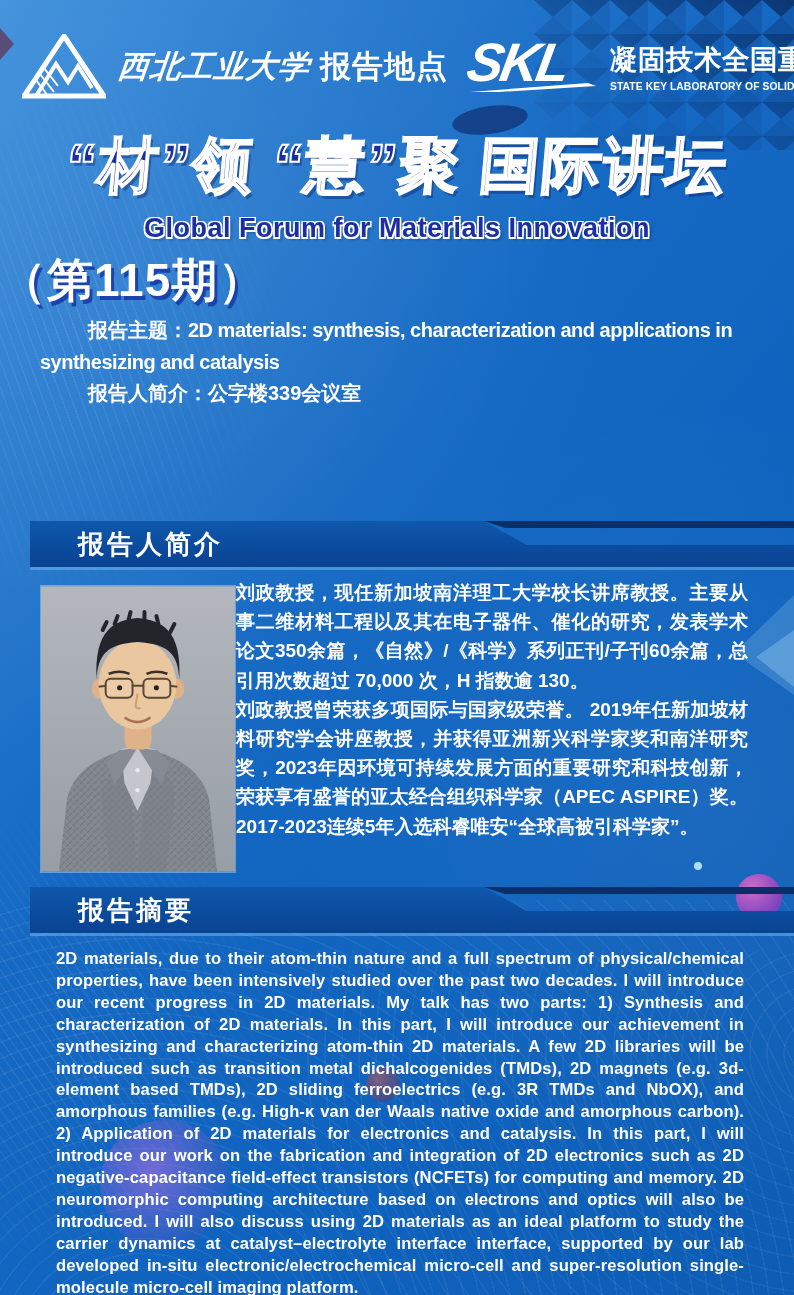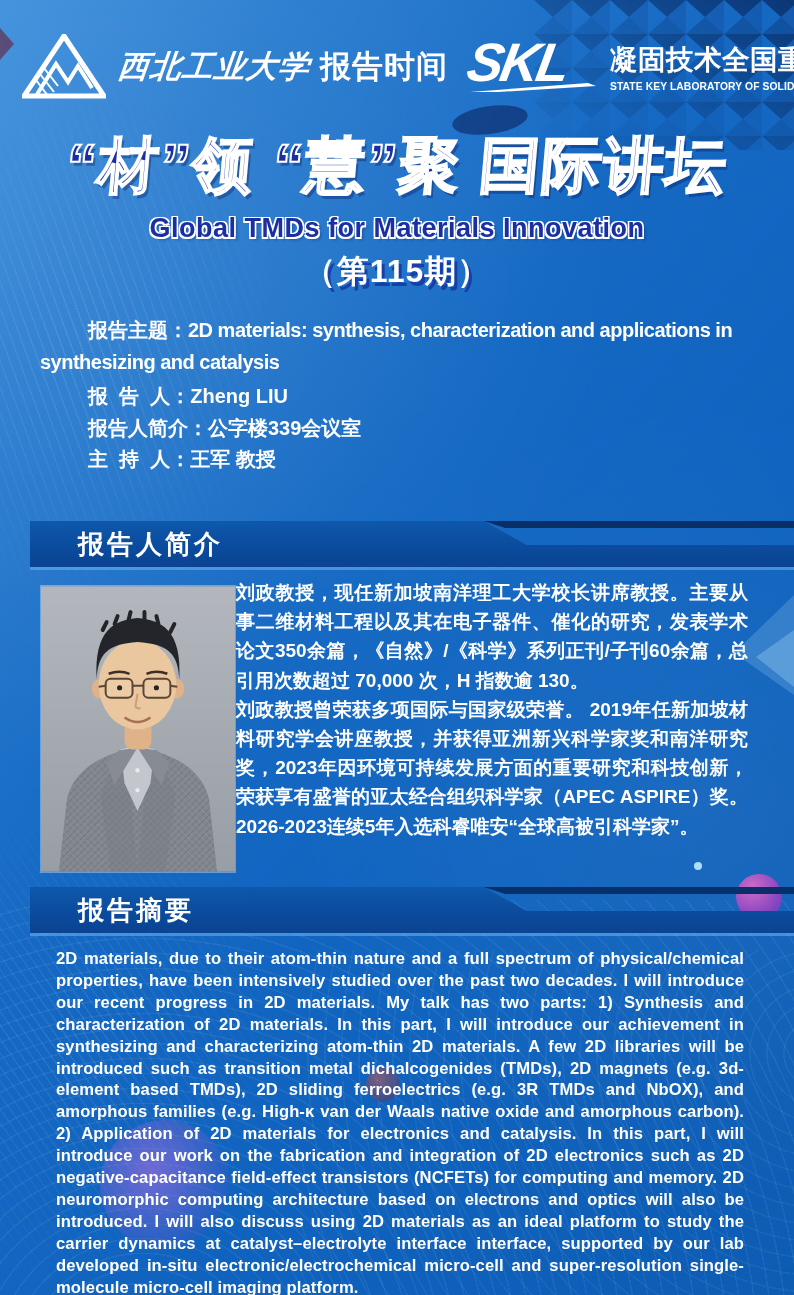--- a/index.html
+++ b/index.html
@@ -49,22 +49,22 @@
   .lab-cn{font-weight:900;font-size:27.5px;letter-spacing:.5px;white-space:nowrap;}
   .lab-en{font-size:10.3px;font-weight:700;letter-spacing:.1px;margin-top:3px;white-space:nowrap;}
   
   .title-main{position:absolute;left:0;top:126px;width:100%;text-align:center;
     font-weight:900;font-size:60px;letter-spacing:2px;color:#1b2fa2;transform:skewX(-5deg);
     -webkit-text-stroke:2px #ffffff;
     text-shadow:3px 4px 0 rgba(8,20,90,.35);white-space:nowrap;}
   .title-sub{position:absolute;left:0;top:213px;width:100%;text-align:center;
     font-weight:800;font-size:27px;color:#1b2fa2;letter-spacing:.5px;
     text-shadow:-1.5px -1.5px 0 #fff,1.5px -1.5px 0 #fff,-1.5px 1.5px 0 #fff,1.5px 1.5px 0 #fff,3px 3px 3px rgba(0,10,70,.3);}
-  .title-session{position:absolute;left:0;top:250px;width:100%;text-align:center;
-    font-weight:900;font-size:32px;color:#ffffff;letter-spacing:1px;
+  .title-session{position:absolute;left:0;top:250px;width:100%;
+    font-weight:900;font-size:46px;color:#ffffff;letter-spacing:1px;
     text-shadow:3px 4px 0 rgba(20,45,160,.75);}
   
   .info{position:absolute;left:40px;top:315px;width:734px;color:#fff;font-weight:700;font-size:20px;line-height:31.5px;}
   .info p{margin:0;}
   .info .lbl{white-space:pre;margin-left:48px;}
   .info .row2{margin-top:3px;}
   .topic-val{letter-spacing:-0.5px;}
   
   .banner{position:absolute;left:30px;width:734px;height:46px;padding-left:48px;}
   .banner .shape{position:absolute;left:0;top:0;width:100%;height:100%;
@@ -132,47 +132,45 @@
         <polyline points="14,62 34,30 46,48 56,32 70,54" fill="none" stroke="#ffffff" stroke-width="4"></polyline>
         <g stroke="#ffffff" stroke-width="2">
           <line x1="14" y1="46" x2="26" y2="62"></line>
             <line x1="18" y1="40" x2="32" y2="58"></line>
           <line x1="22" y1="34" x2="36" y2="52"></line>
         </g>
       </svg>
       <div class="npu-text">
         <div class="npu-line1">
           <span class="npu-cal">西北工业大学</span>
-          <span class="npu-college">报告时间</span>
+          <span class="npu-college">报告地点</span>
         </div>
       </div>
     </div>
     <div class="skl-block">
       <div>
         <div class="skl-word">SKL</div>
         <svg class="skl-swoosh" width="130" height="12" viewBox="0 0 130 12">
           <path d="M2,10 L120,1 L128,4 L30,10 Z" fill="#ffffff"></path>
         </svg>
       </div>
       <div class="lab-text">
         <div class="lab-cn">凝固技术全国重点实验室</div>
         <div class="lab-en">STATE KEY LABORATORY OF SOLIDIFICATION PROCESSING</div>
       </div>
     </div>
   </div>
 
   <div class="title-main">“材”领 “慧”聚 国际讲坛</div>
-  <div class="title-sub">Global TMDs for Materials Innovation</div>
+  <div class="title-sub">Global Forum for Materials Innovation</div>
   <div class="title-session">（第115期）</div>
 
   <div class="info">
     <p><span class="lbl">报告主题：</span><span class="topic-val">2D materials: synthesis, characterization and applications in synthesizing and catalysis</span></p>
-    <p class="row2"><span class="lbl">报  告  人：</span><span>Zheng LIU</span></p>
     <p><span class="lbl">报告人简介：</span><span>公字楼339会议室</span></p>
-    <p><span class="lbl">主  持  人：</span><span>王军 教授</span></p>
   </div>
 
   <div class="banner banner-bio">
     <div class="shape"></div>
     <div class="topstrip"></div>
     <div class="underline"></div>
     <div class="txt">报告人简介</div>
   </div>
 
   <svg class="bio-photo" viewBox="0 0 195 287">
@@ -218,21 +216,21 @@
     <line x1="130" y1="100" x2="137" y2="101" stroke="#584636" stroke-width="2"></line>
 
     <circle cx="79" cy="102" r="2.6" fill="#2b241e"></circle>
       <circle cx="116" cy="102" r="2.6" fill="#2b241e"></circle>
     <path d="M97,108 L95,121 Q97,124 100,122" stroke="#cf9f74" stroke-width="2" fill="none"></path>
     <path d="M84,132 Q97,141 110,132" stroke="#a96f54" stroke-width="2.5" fill="none"></path>
   </svg>
 
   <div class="bio-text">
     <p>刘政教授，现任新加坡南洋理工大学校长讲席教授。主要从事二维材料工程以及其在电子器件、催化的研究，发表学术论文350余篇，《自然》/《科学》系列正刊/子刊60余篇，总引用次数超过 70,000 次，H 指数逾 130。</p>
-    <p>刘政教授曾荣获多项国际与国家级荣誉。 2019年任新加坡材料研究学会讲座教授，并获得亚洲新兴科学家奖和南洋研究奖，2023年因环境可持续发展方面的重要研究和科技创新，荣获享有盛誉的亚太经合组织科学家（APEC ASPIRE）奖。2026-2023连续5年入选科睿唯安“全球高被引科学家”。</p>
+    <p>刘政教授曾荣获多项国际与国家级荣誉。 2019年任新加坡材料研究学会讲座教授，并获得亚洲新兴科学家奖和南洋研究奖，2023年因环境可持续发展方面的重要研究和科技创新，荣获享有盛誉的亚太经合组织科学家（APEC ASPIRE）奖。2017-2023连续5年入选科睿唯安“全球高被引科学家”。</p>
   </div>
 
   <div class="banner banner-abs">
     <div class="shape"></div>
     <div class="topstrip"></div>
     <div class="underline"></div>
     <div class="txt">报告摘要</div>
   </div>
 
   <div class="abstract">

